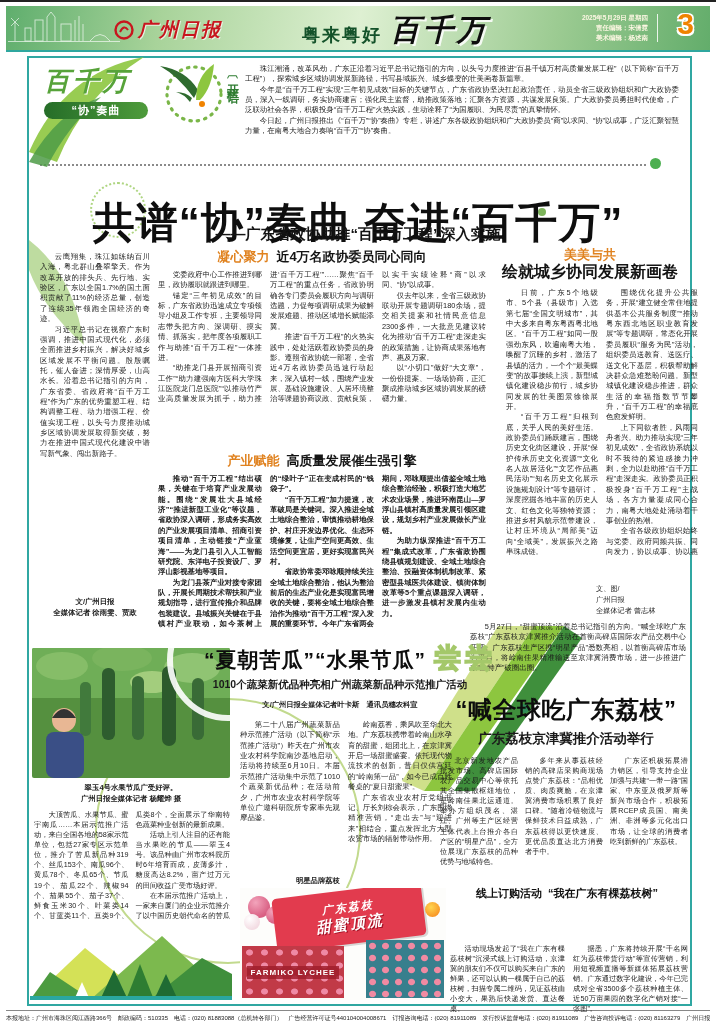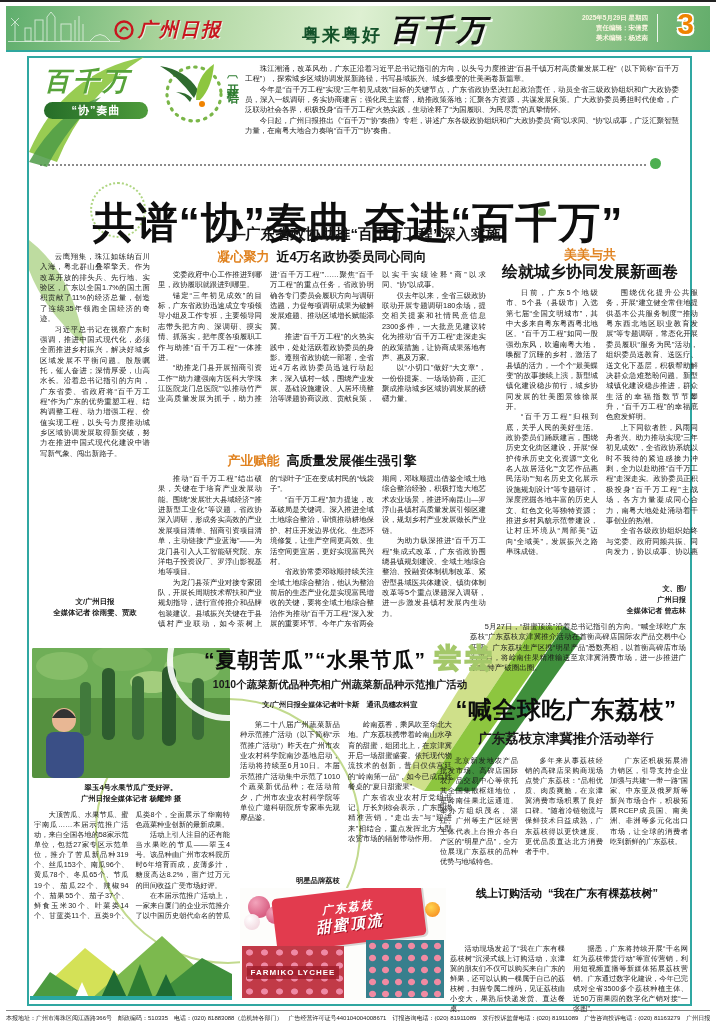--- a/index.html
+++ b/index.html
@@ -60,21 +60,21 @@
                font-size:7.4px;font-weight:bold;line-height:1.5;}
   .mid-sec{position:absolute;left:158px;width:328px;z-index:2;}
   .sec-head{display:flex;justify-content:center;align-items:baseline;gap:7px;font-weight:900;}
   .sec-tag{color:#e0821f;font-size:13px;}
   .sec-title{color:#141414;font-size:13px;}
   .mid-head-1{top:248px;}
   .mid-cols-1{position:absolute;left:158px;top:270px;width:328px;height:176px;
               column-count:3;column-gap:8px;}
   .mid-head-2{top:452px;}
   .mid-cols-2{position:absolute;left:158px;top:474px;width:328px;height:156px;
-              column-count:3;column-gap:8px;}
+              column-count:3;column-gap:8px;font-weight:bold;}
   .right-sec-tag{position:absolute;left:494px;top:246px;width:192px;text-align:center;
                  color:#e0821f;font-size:13px;font-weight:900;z-index:2;}
   .right-sec-title{position:absolute;left:490px;top:262px;width:200px;text-align:center;
                    color:#141414;font-size:16px;font-weight:900;z-index:2;}
   .right-cols{position:absolute;left:494px;top:288px;width:192px;height:288px;
               column-count:2;column-gap:8px;margin-left:12px;}
   
   .decor-circle{position:absolute;left:95px;top:698px;width:262px;height:262px;border:2px solid #c2da8e;
                 border-radius:50%;z-index:0;}
   .veg-headline{position:absolute;left:100px;top:640px;width:500px;display:flex;justify-content:center;
@@ -89,22 +89,22 @@
   .veg-col{position:absolute;left:240px;top:720px;width:100px;height:170px;}
   .lychee-wrap{position:absolute;left:348px;top:720px;width:104px;height:170px;}
   .photo{position:absolute;left:32px;top:648px;width:198px;height:130px;z-index:2;border-radius:2px;overflow:hidden;}
   .photo-caption{position:absolute;left:32px;top:782px;width:198px;text-align:center;
                  font-size:7.4px;font-weight:bold;line-height:1.5;z-index:2;}
   .veg-below{position:absolute;left:34px;top:810px;width:196px;height:118px;
              column-count:2;column-gap:7px;font-size:7.2px;}
   .mountains{position:absolute;left:30px;top:930px;width:202px;height:70px;z-index:1;}
   
   .ribbons{position:absolute;left:402px;top:626px;width:180px;height:165px;z-index:0;}
-  .lychee-byline{position:absolute;left:596px;top:584px;width:90px;text-align:right;
-                 font-size:7.2px;font-weight:bold;line-height:1.5;white-space:pre-line;z-index:2;}
+  .lychee-byline{position:absolute;left:596px;top:584px;width:90px;text-align:left;
+                 font-size:7.2px;font-weight:normal;line-height:1.5;white-space:pre-line;z-index:2;}
   .lychee-intro{position:absolute;left:470px;top:622px;width:216px;height:70px;font-size:7.4px;z-index:2;}
   .lychee-headline{position:absolute;left:444px;top:694px;width:244px;text-align:center;
                    font-size:24px;font-weight:900;letter-spacing:.5px;color:#0d0d0d;z-index:2;}
   .lychee-subtitle{position:absolute;left:444px;top:730px;width:244px;text-align:center;
                    font-size:13.5px;font-weight:900;z-index:2;}
   .lychee-cols{position:absolute;left:440px;top:756px;width:248px;height:126px;
                column-count:3;column-gap:7px;font-size:7.2px;}
   .online-head{position:absolute;left:446px;top:886px;width:242px;display:flex;justify-content:center;
                align-items:baseline;gap:6px;font-weight:900;z-index:2;}
   .online-tag{font-size:11px;color:#111;}

